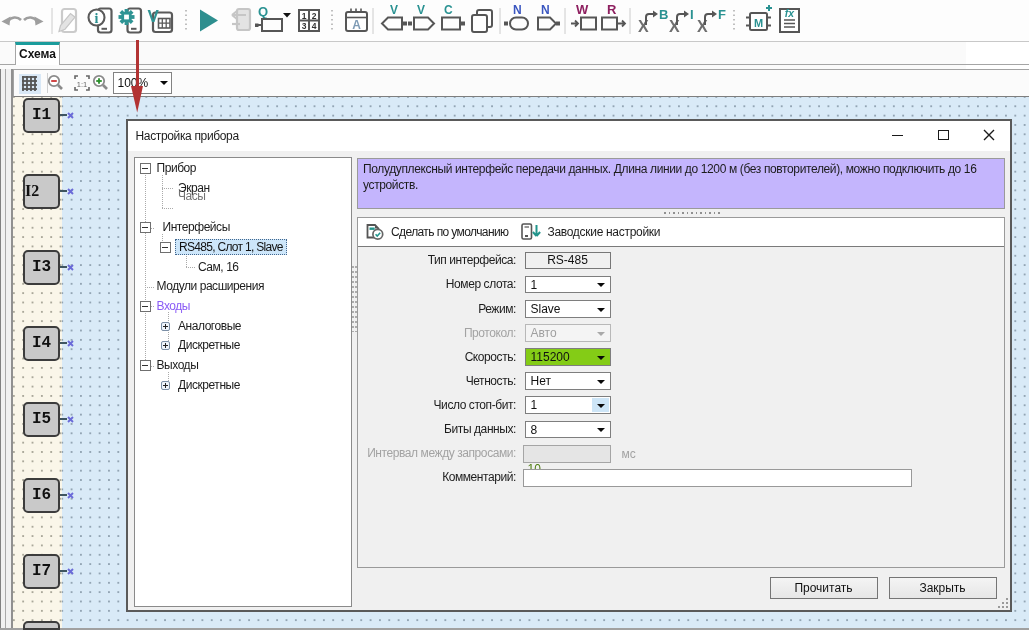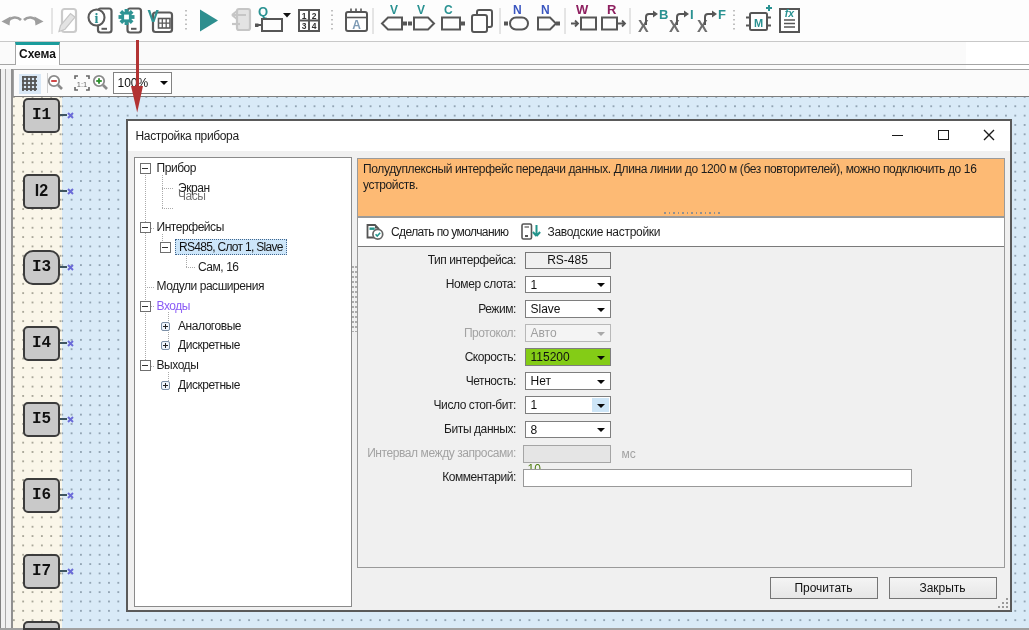--- a/index.html
+++ b/index.html
@@ -166,26 +166,26 @@
   <div class="a" style="left:5px;top:0;width:1px;height:533px;background:#a8a8a8"></div>
   <div class="a" style="left:11px;top:0;width:1.5px;height:533px;background:#909090"></div>
   <div class="a" style="left:0;top:530.5px;width:1029px;height:2.5px;background:#a0a0a0"></div>
 </div>
 
 <div class="a" style="left:23px;top:97.5px;width:37px;height:35px;background:#c9c9c9;border:2px solid #3c3c3c;border-radius:5px;box-sizing:border-box;font-family:'Liberation Mono',monospace;font-size:16px;font-weight:700;color:#111;text-align:center;line-height:30px">I1</div>
 <div class="a" style="left:60px;top:113.5px;width:7px;height:2px;background:#3f5560"></div>
 <svg class="a" style="left:67px;top:111.5px" width="7" height="7">
     <path d="M1,1 L6,6 M6,1 L1,6" stroke="#6a6ad8" stroke-width="1.9"></path>
   </svg>
-<div class="a" style="left:23px;top:173.5px;width:37px;height:35px;background:#c9c9c9;border:2px solid #3c3c3c;border-radius:5px;box-sizing:border-box;font-family:Liberation Sans, sans-serif;font-size:16px;font-weight:700;color:#111;text-align:center;line-height:30px">I2</div>
+<div class="a" style="left:23px;top:173.5px;width:37px;height:35px;background:#c9c9c9;border:2px solid #3c3c3c;border-radius:5px;box-sizing:border-box;font-family:Liberation Serif, serif;font-size:16px;font-weight:700;color:#111;text-align:left;line-height:30px">I2</div>
 <div class="a" style="left:60px;top:189.5px;width:7px;height:2px;background:#3f5560"></div>
 <svg class="a" style="left:67px;top:187.5px" width="7" height="7">
     <path d="M1,1 L6,6 M6,1 L1,6" stroke="#6a6ad8" stroke-width="1.9"></path>
   </svg>
-<div class="a" style="left:23px;top:249.5px;width:37px;height:35px;background:#c9c9c9;border:2px solid #3c3c3c;border-radius:10px;box-sizing:border-box;font-family:'Liberation Mono',monospace;font-size:16px;font-weight:700;color:#111;text-align:center;line-height:30px">I3</div>
+<div class="a" style="left:23px;top:249.5px;width:37px;height:35px;background:#c9c9c9;border:2px solid #3c3c3c;border-radius:5px;box-sizing:border-box;font-family:'Liberation Mono',monospace;font-size:16px;font-weight:700;color:#111;text-align:center;line-height:30px">I3</div>
 <div class="a" style="left:60px;top:265.5px;width:7px;height:2px;background:#3f5560"></div>
 <svg class="a" style="left:67px;top:263.5px" width="7" height="7">
     <path d="M1,1 L6,6 M6,1 L1,6" stroke="#6a6ad8" stroke-width="1.9"></path>
   </svg>
 <div class="a" style="left:23px;top:325.5px;width:37px;height:35px;background:#c9c9c9;border:2px solid #3c3c3c;border-radius:5px;box-sizing:border-box;font-family:'Liberation Mono',monospace;font-size:16px;font-weight:700;color:#111;text-align:center;line-height:30px">I4</div>
 <div class="a" style="left:60px;top:341.5px;width:7px;height:2px;background:#3f5560"></div>
 <svg class="a" style="left:67px;top:339.5px" width="7" height="7">
     <path d="M1,1 L6,6 M6,1 L1,6" stroke="#6a6ad8" stroke-width="1.9"></path>
   </svg>
 <div class="a" style="left:23px;top:401.5px;width:37px;height:35px;background:#c9c9c9;border:2px solid #3c3c3c;border-radius:5px;box-sizing:border-box;font-family:'Liberation Mono',monospace;font-size:16px;font-weight:700;color:#111;text-align:center;line-height:30px">I5</div>
@@ -234,21 +234,21 @@
       <div class="a" style="left:51px;top:109.0px;width:10px;height:1px;background-image:repeating-linear-gradient(90deg,#aaa 0 1px,rgba(0,0,0,0) 1px 2px)"></div>
       <div class="a" style="left:33px;top:154.4px;width:1px;height:33.39999999999998px;background-image:repeating-linear-gradient(180deg,#aaa 0 1px,rgba(0,0,0,0) 1px 2px)"></div>
       <div class="a" style="left:33px;top:213.5px;width:1px;height:13.699999999999989px;background-image:repeating-linear-gradient(180deg,#aaa 0 1px,rgba(0,0,0,0) 1px 2px)"></div>
       <div class="a" style="left:5px;top:5.0px;width:11px;height:11px;background:#fff;border:1px solid #6f6f6f;box-sizing:border-box"></div>
       <div class="a" style="left:7.5px;top:10.0px;width:6px;height:1px;background:#333"></div>
       <div class="a" style="left:22px;top:3.0px;font-size:12px;color:#1c1c1c;white-space:nowrap;letter-spacing:-0.45px">Прибор</div>
       <div class="a" style="left:43.5px;top:22.7px;font-size:12px;color:#1c1c1c;white-space:nowrap;letter-spacing:-0.45px">Экран</div>
       <div class="a" style="left:43.5px;top:31px;font-size:12px;color:#737373;white-space:nowrap;letter-spacing:-0.45px">Часы</div>
       <div class="a" style="left:5px;top:64.1px;width:11px;height:11px;background:#fff;border:1px solid #6f6f6f;box-sizing:border-box"></div>
       <div class="a" style="left:7.5px;top:69.1px;width:6px;height:1px;background:#333"></div>
-      <div class="a" style="left:22px;top:62.099999999999994px;font-size:12px;color:#1c1c1c;white-space:nowrap;letter-spacing:-0.45px">Интерфейсы</div>
+      <div class="a" style="left:28px;top:62.099999999999994px;font-size:12px;color:#1c1c1c;white-space:nowrap;letter-spacing:-0.45px">Интерфейсы</div>
       <div class="a" style="left:25px;top:83.8px;width:11px;height:11px;background:#fff;border:1px solid #6f6f6f;box-sizing:border-box"></div>
       <div class="a" style="left:27.5px;top:88.8px;width:6px;height:1px;background:#333"></div>
       <div class="a" style="left:40.5px;top:80.5px;height:16.5px;padding:1.5px 3px 0 3px;background:#cde6fa;border:1px dotted #44688e;box-sizing:border-box;font-size:12px;color:#111;white-space:nowrap;line-height:13px;letter-spacing:-0.7px">RS485, Слот 1, Slave</div>
       <div class="a" style="left:63.5px;top:101.5px;font-size:12px;color:#1c1c1c;white-space:nowrap;letter-spacing:-0.45px">Сам, 16</div>
       <div class="a" style="left:22px;top:121.19999999999999px;font-size:12px;color:#1c1c1c;white-space:nowrap;letter-spacing:-0.45px">Модули расширения</div>
       <div class="a" style="left:5px;top:142.9px;width:11px;height:11px;background:#fff;border:1px solid #6f6f6f;box-sizing:border-box"></div>
       <div class="a" style="left:7.5px;top:147.9px;width:6px;height:1px;background:#333"></div>
       <div class="a" style="left:22px;top:140.9px;font-size:12px;color:#8b5cf6;white-space:nowrap;letter-spacing:-0.45px">Входы</div>
       <div class="a" style="left:26.2px;top:163.6px;width:9px;height:9px;background:#eef4fb;border:1px solid #7b8fa6;border-radius:2px;box-sizing:border-box"></div>
       <div class="a" style="left:28.2px;top:167.6px;width:5px;height:1px;background:#222"></div>
@@ -260,21 +260,21 @@
       <div class="a" style="left:43.5px;top:180.29999999999998px;font-size:12px;color:#1c1c1c;white-space:nowrap;letter-spacing:-0.45px">Дискретные</div>
       <div class="a" style="left:5px;top:202.0px;width:11px;height:11px;background:#fff;border:1px solid #6f6f6f;box-sizing:border-box"></div>
       <div class="a" style="left:7.5px;top:207.0px;width:6px;height:1px;background:#333"></div>
       <div class="a" style="left:22px;top:200.0px;font-size:12px;color:#1c1c1c;white-space:nowrap;letter-spacing:-0.45px">Выходы</div>
       <div class="a" style="left:26.2px;top:222.7px;width:9px;height:9px;background:#eef4fb;border:1px solid #7b8fa6;border-radius:2px;box-sizing:border-box"></div>
       <div class="a" style="left:28.2px;top:226.7px;width:5px;height:1px;background:#222"></div>
       <div class="a" style="left:30.2px;top:224.7px;width:1px;height:5px;background:#222"></div>
       <div class="a" style="left:43.5px;top:219.7px;font-size:12px;color:#1c1c1c;white-space:nowrap;letter-spacing:-0.45px">Дискретные</div>
     </div>
 
-  <div class="a" id="desc" style="left:229px;top:37px;width:648px;height:59px;background:#fdba74;border:1px solid #9a9a9a;box-sizing:border-box">
+  <div class="a" id="desc" style="left:229px;top:37px;width:648px;height:51px;background:#c4b5fd;border:1px solid #9a9a9a;box-sizing:border-box">
     <div class="a t12" style="left:5px;top:1.5px;line-height:16px;white-space:nowrap;letter-spacing:-0.37px;word-spacing:0px">Полудуплексный интерфейс передачи данных. Длина линии до 1200 м (без повторителей), можно подключить до 16<br>устройств.</div>
   </div>
 
   <div class="a" style="left:536px;top:91px;width:56px;height:2px;background-image:repeating-linear-gradient(90deg,#909090 0 1.5px,rgba(0,0,0,0) 1.5px 4.5px)"></div>
 
   <div class="a" id="fbox" style="left:229px;top:96px;width:648px;height:351px;background:#f0f0f0;border:1px solid #9a9a9a;box-sizing:border-box">
     <div class="a" style="left:0;top:0;width:646px;height:28px;background:#fff;border-bottom:1px solid #7a7a7a"></div>
     <div class="a t12" style="left:33px;top:7px;letter-spacing:-0.6px">Сделать по умолчанию</div>
     <div class="a t12" style="left:189.5px;top:7px;letter-spacing:-0.3px">Заводские настройки</div>
     <svg class="a" style="left:8px;top:5px" width="19" height="18">

